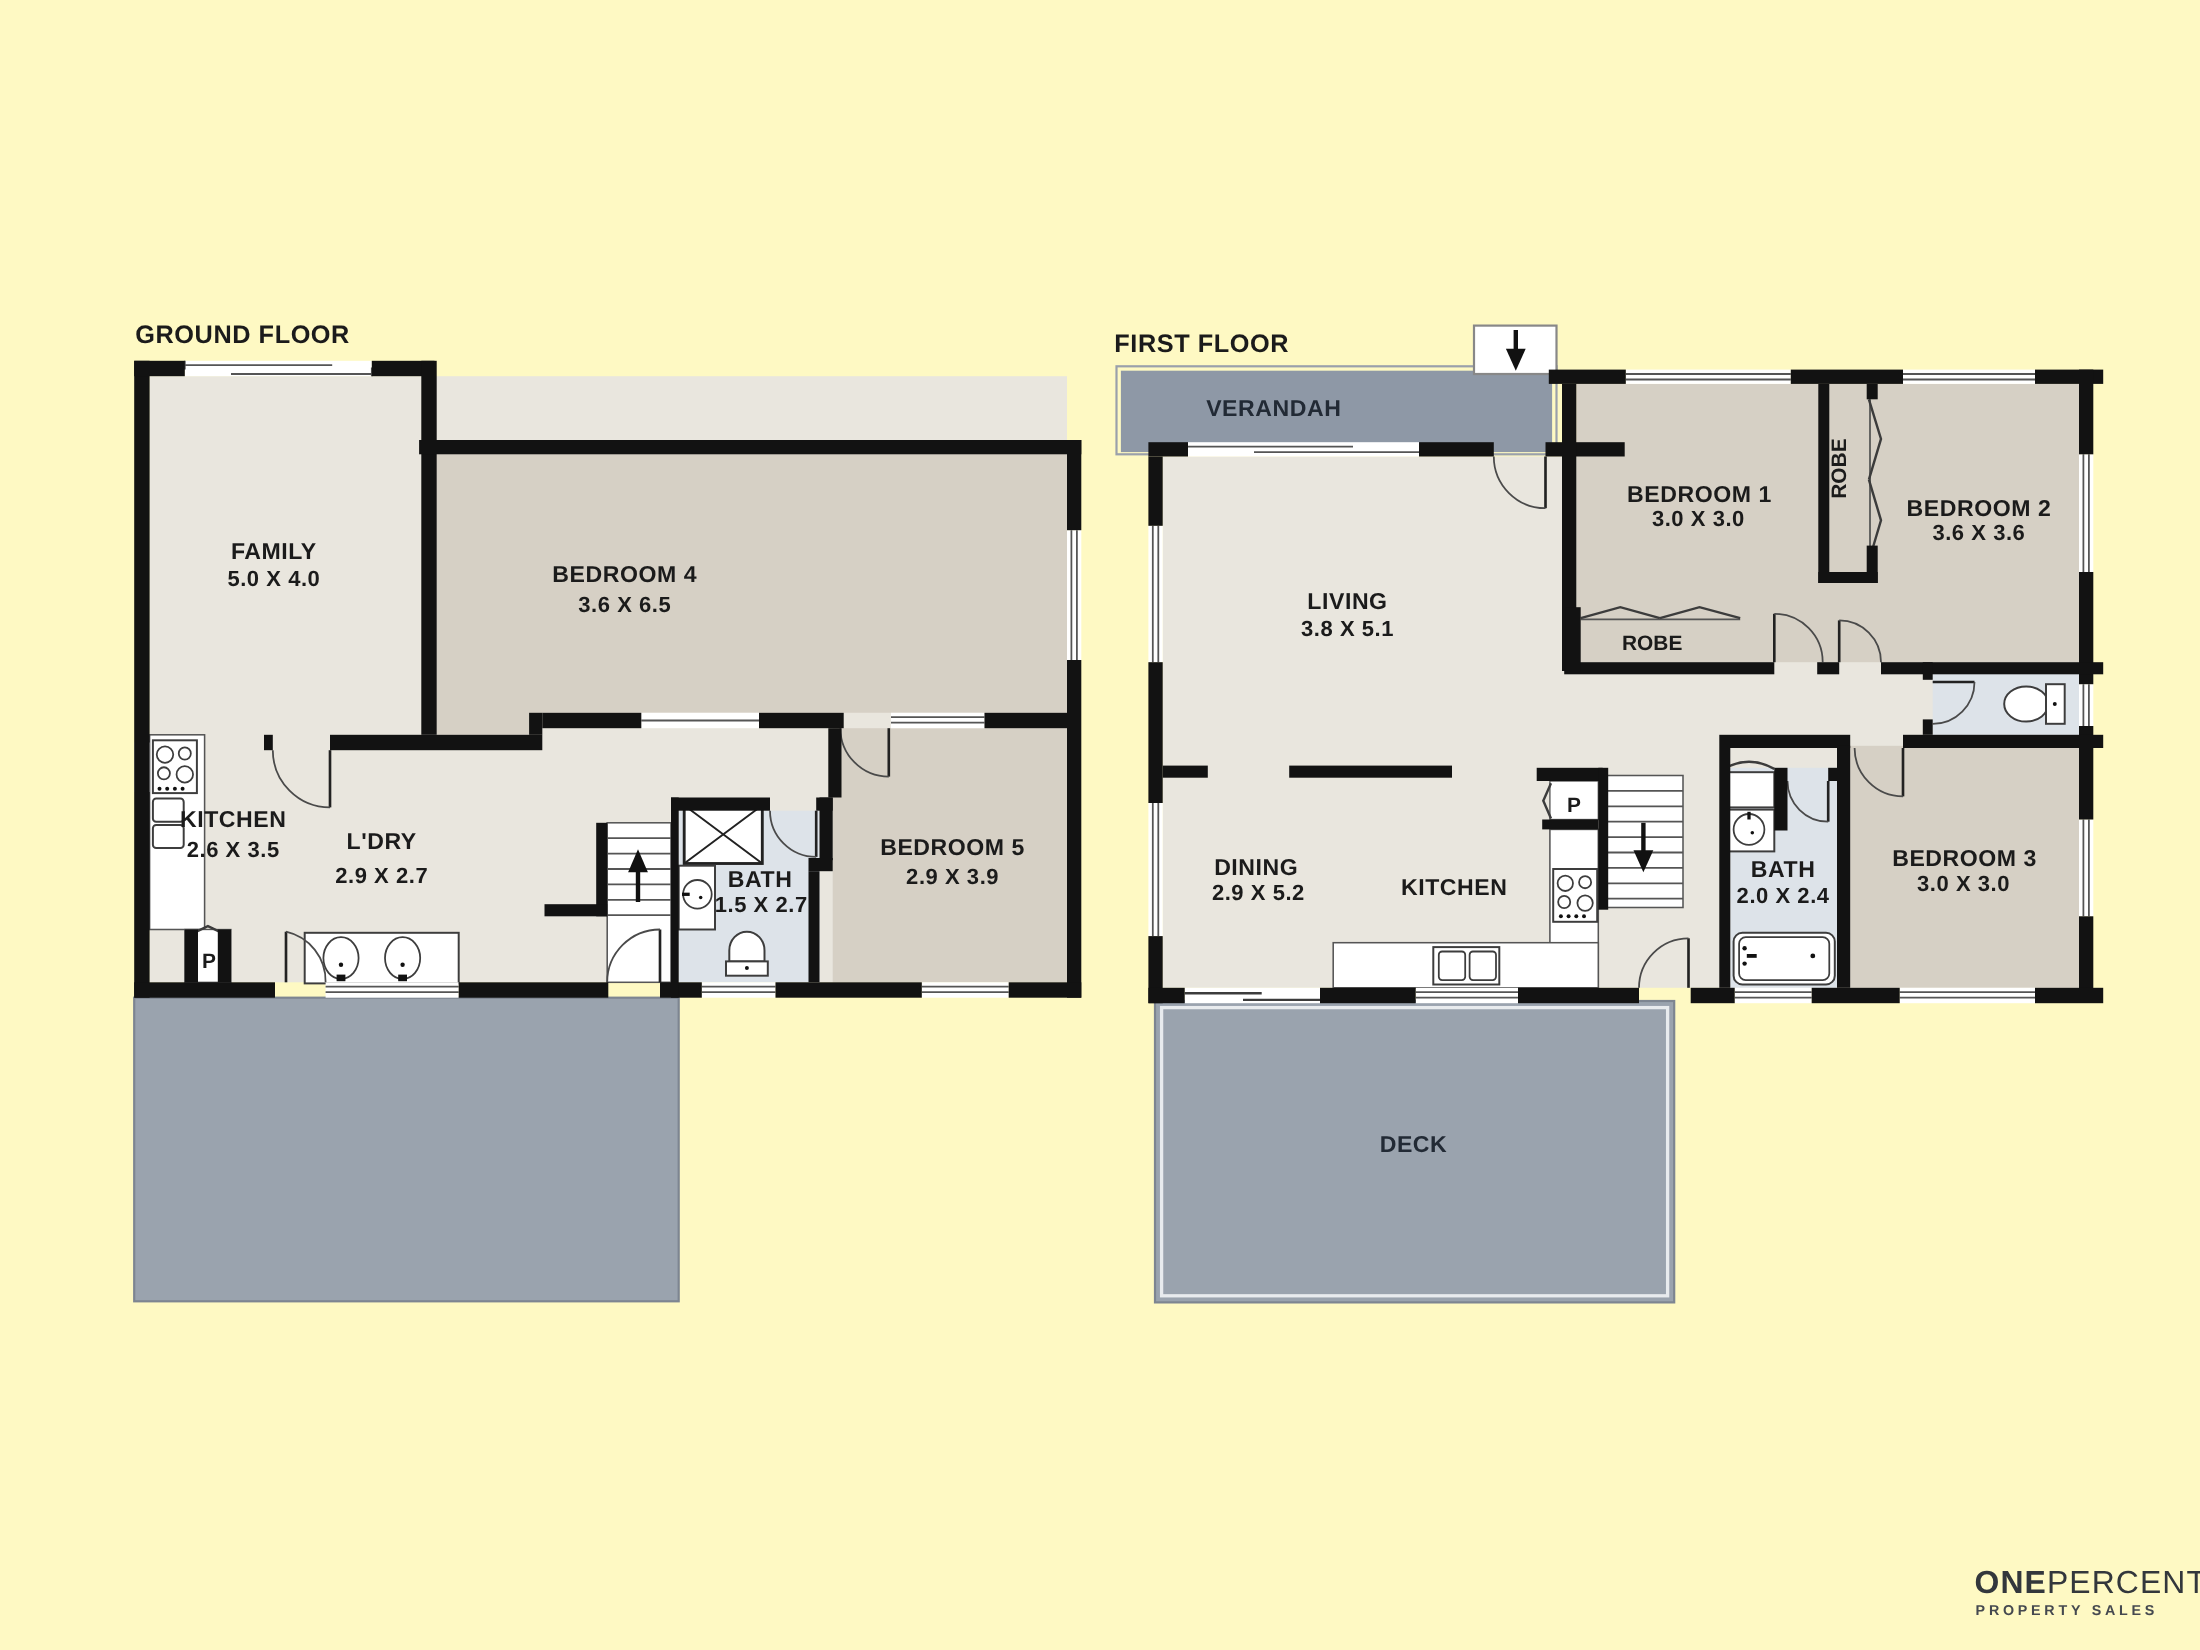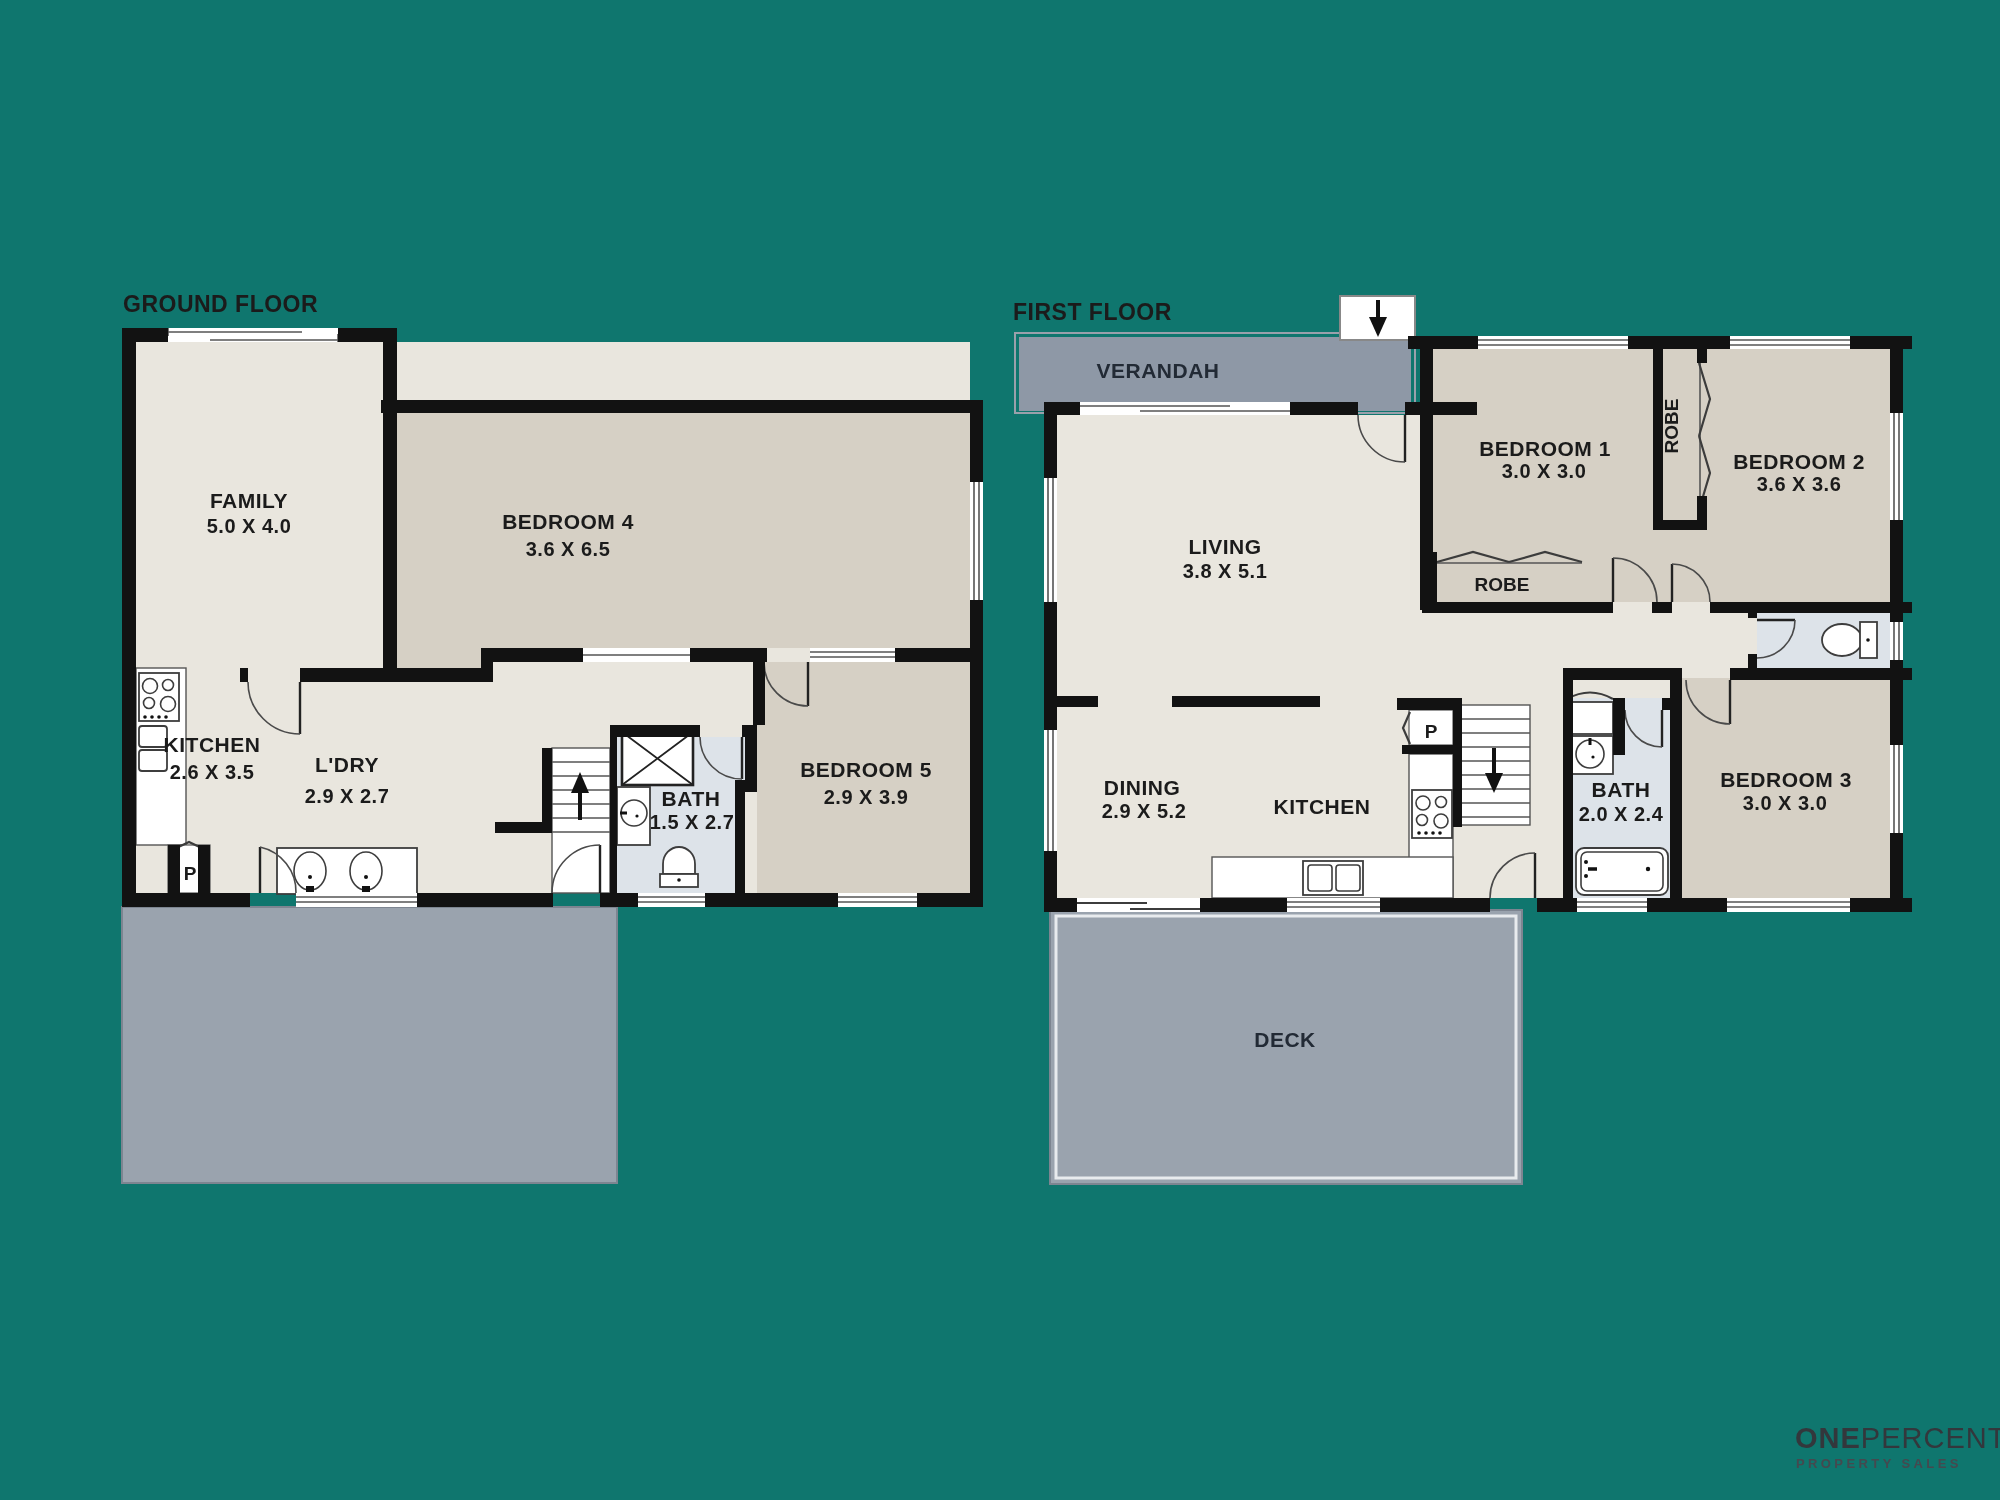--- a/index.html
+++ b/index.html
@@ -1,16 +1,16 @@
 <!DOCTYPE html>
 <html style="--wall: #121212; --room_cream: #e9e6de; --room_taupe: #d6d0c5; --room_bath: #dde3e9; --deck: #9aa3ae; --verandah: #8e98a6; --line: #555555; --text: #1b1b1b; --logo: #33373c;"><head>
 <meta charset="utf-8">
 <style>
   html,body{margin:0;padding:0;background:#fff;}
-  #stage{position:relative;width:2000px;height:1500px;background:#0f766e;overflow:hidden;}
+  #stage{position:relative;width:2000px;height:1500px;background:#fef9c3;overflow:hidden;}
   svg{position:absolute;inset:0;}
   .wallg rect{fill:var(--wall);}
   .cream{fill:var(--room_cream);}
   .taupe{fill:var(--room_taupe);}
   .bathfill{fill:var(--room_bath);}
   .deckfill{fill:var(--deck);stroke:#7d8591;stroke-width:2;}
   .verfill{fill:var(--verandah);}
   .thin{stroke:var(--line);stroke-width:1.6;fill:none;}
   .thin2{stroke:#3c3c3c;stroke-width:2.2;fill:none;}
   .fix{fill:#fff;stroke:#3d3d3d;stroke-width:1.8;}

